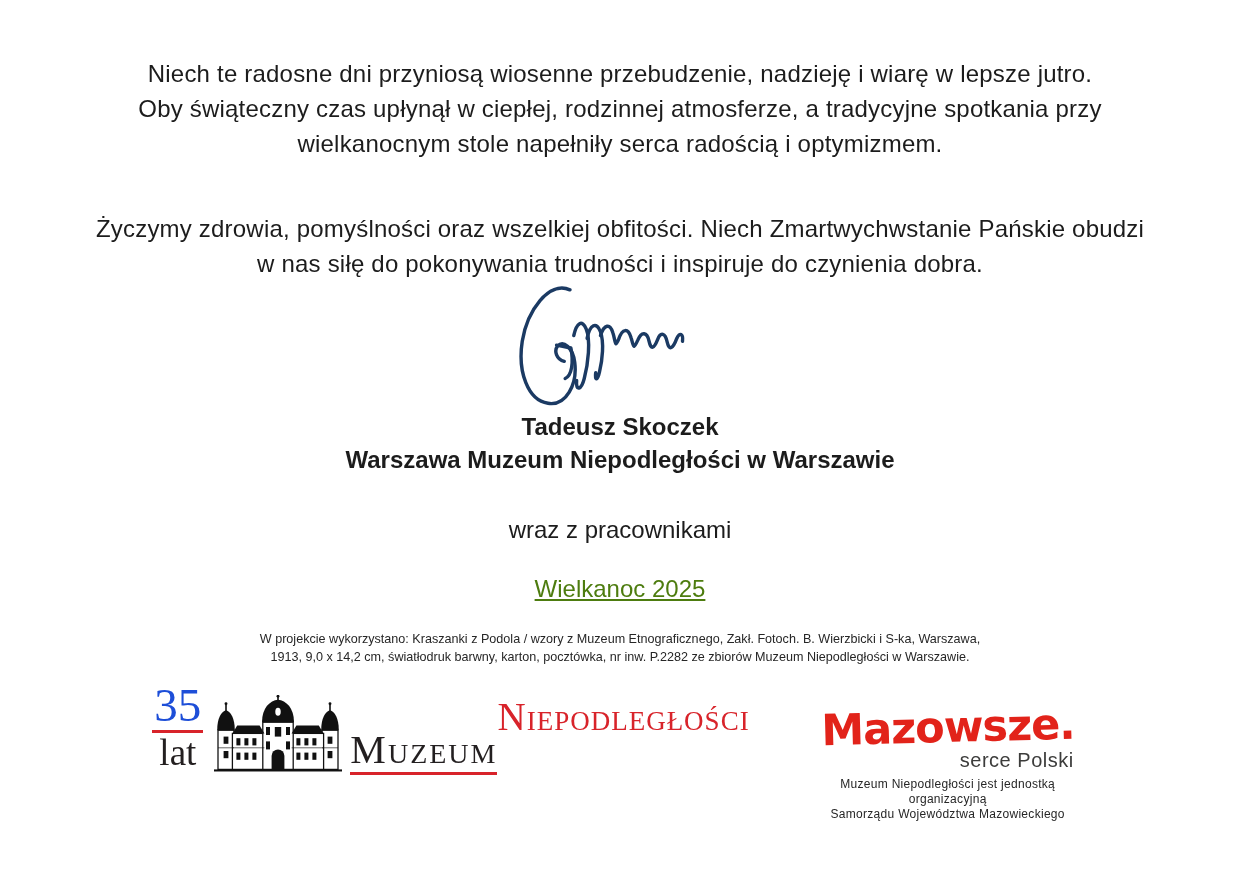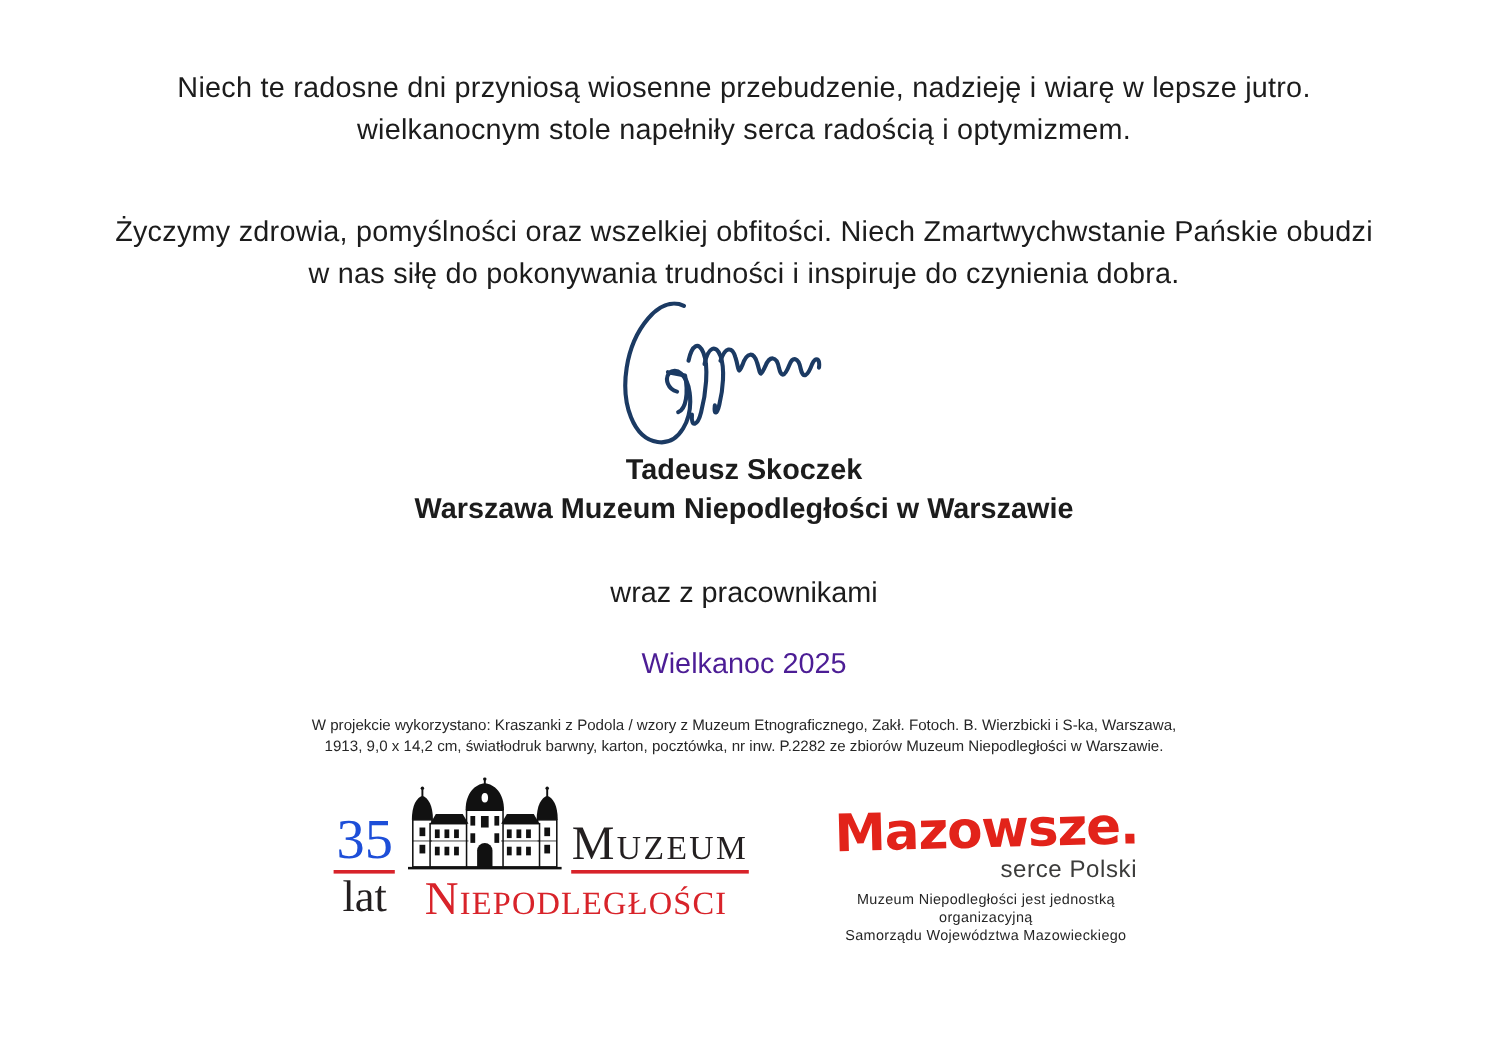--- a/index.html
+++ b/index.html
@@ -50,21 +50,22 @@
     text-align: center;
     font-size: 24px;
     font-weight: 300;
     color: #1c1c1c;
   }
   .occasion {
     margin-top: 31px;
     text-align: center;
     font-size: 24px;
     font-weight: 300;
-    color: #4c1d95;
+    color: #4d7c0f;
+    text-decoration: underline;
   }
 
   
   .credit {
     margin-top: 27px;
     text-align: center;
     font-size: 12.6px;
     font-weight: 400;
     line-height: 18px;
     color: #262626;
@@ -97,21 +98,21 @@
     line-height: 44px;
     color: #1d4ed8;
     border-bottom: 3px solid #d8232a;
     padding: 0 2px 3px 2px;
   }
   .ml-lat {
     font-size: 37px;
     line-height: 40px;
     color: #231f20;
   }
-  .ml-main { display: flex; flex-direction: column; }
+  .ml-main { display: flex; flex-direction: row; }
   .ml-row1 { display: flex; align-items: flex-end; }
   .ml-palace { flex: 0 0 auto; }
   .ml-muzeum {
     font-size: 40px;
     line-height: 36px;
     font-variant: small-caps;
     letter-spacing: 2px;
     color: #231f20;
     border-bottom: 3px solid #d8232a;
     padding-bottom: 4px;
@@ -162,20 +163,21 @@
     color: #262626;
   }
 </style>
 </head>
 <body>
 
 <div class="card">
 
   <div class="para para-1">
     <div>Niech te radosne dni przyniosą wiosenne przebudzenie, nadzieję i wiarę w lepsze jutro.</div>
+    <div>Oby świąteczny czas upłynął w ciepłej, rodzinnej atmosferze, a tradycyjne spotkania przy</div>
     <div>wielkanocnym stole napełniły serca radością i optymizmem.</div>
   </div>
 
   <div class="para para-2">
     <div>Życzymy zdrowia, pomyślności oraz wszelkiej obfitości. Niech Zmartwychwstanie Pańskie obudzi</div>
     <div>w nas siłę do pokonywania trudności i inspiruje do czynienia dobra.</div>
   </div>
 
   <div class="signature-wrap">
     <svg width="200" height="124" viewBox="0 0 200 130" aria-hidden="true">

